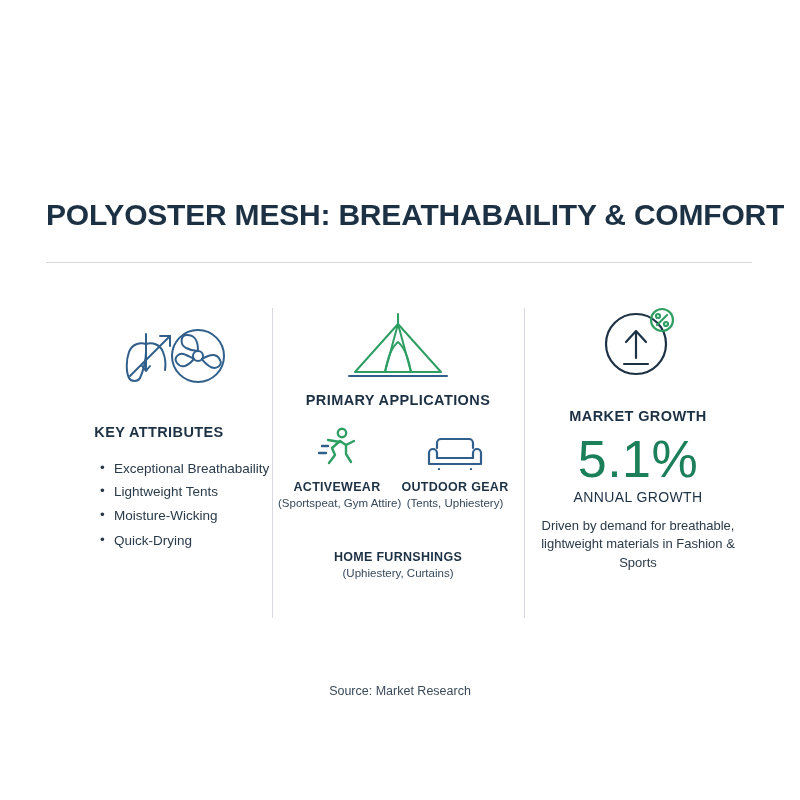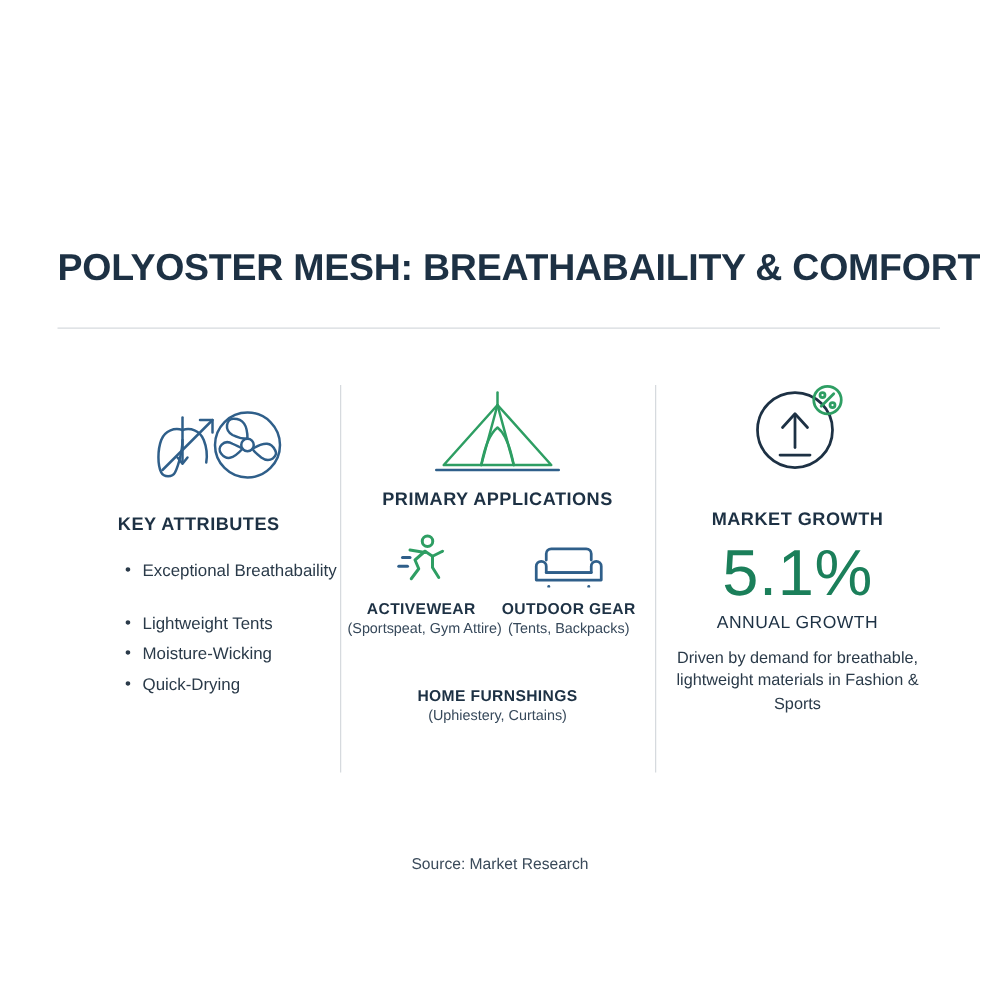--- a/index.html
+++ b/index.html
@@ -77,30 +77,30 @@
     color: #1d3144;
     text-transform: uppercase;
   }
 
   
   .icon-attrs {
     margin: 14px auto 0;
     width: 150px;
     height: 80px;
   }
-  .attrs-head { margin-top: 18px; }
+  .attrs-head { margin-top: 30px; }
   .bullets {
     margin: 20px 0 0 14px;
     text-align: left;
     font-size: 13.5px;
     color: #2a3a49;
     line-height: 1.35;
   }
   .bullets li {
-    margin-bottom: 24px;
+    margin-bottom: 5px;
     list-style: none;
     position: relative;
     padding-left: 14px;
   }
   .bullets li::before {
     content: "\2022";
     position: absolute;
     left: 0;
     top: -1px;
     color: #2a3a49;
@@ -288,21 +288,21 @@
               <g fill="none" stroke="#2f5f8a" stroke-width="2.2" stroke-linecap="round" stroke-linejoin="round">
                 <path d="M10 18 v-5 a4 4 0 0 1 4 -4 h28 a4 4 0 0 1 4 4 v5"></path>
                 <path d="M6 19 a4 4 0 0 1 4 4 v5 h36 v-5 a4 4 0 0 1 4 -4 a4 4 0 0 1 4 4 v11 h-52 v-11 a4 4 0 0 1 4 -4 z"></path>
                 <path d="M10 28 h36"></path>
                 <path d="M12 39 v3"></path>
                 <path d="M44 39 v3"></path>
               </g>
             </svg>
           </div>
           <div class="sub-label">OUTDOOR GEAR</div>
-          <div class="sub-note">(Tents, Backpacks)</div>
+          <div class="sub-note">(Tents, Uphiestery)</div>
         </div>
 
         <div class="sub-center">
           <div class="sub-label">HOME FURNSHINGS</div>
           <div class="sub-note">(Uphiestery, Curtains)</div>
         </div>
 
       </div>
     </div>
 

